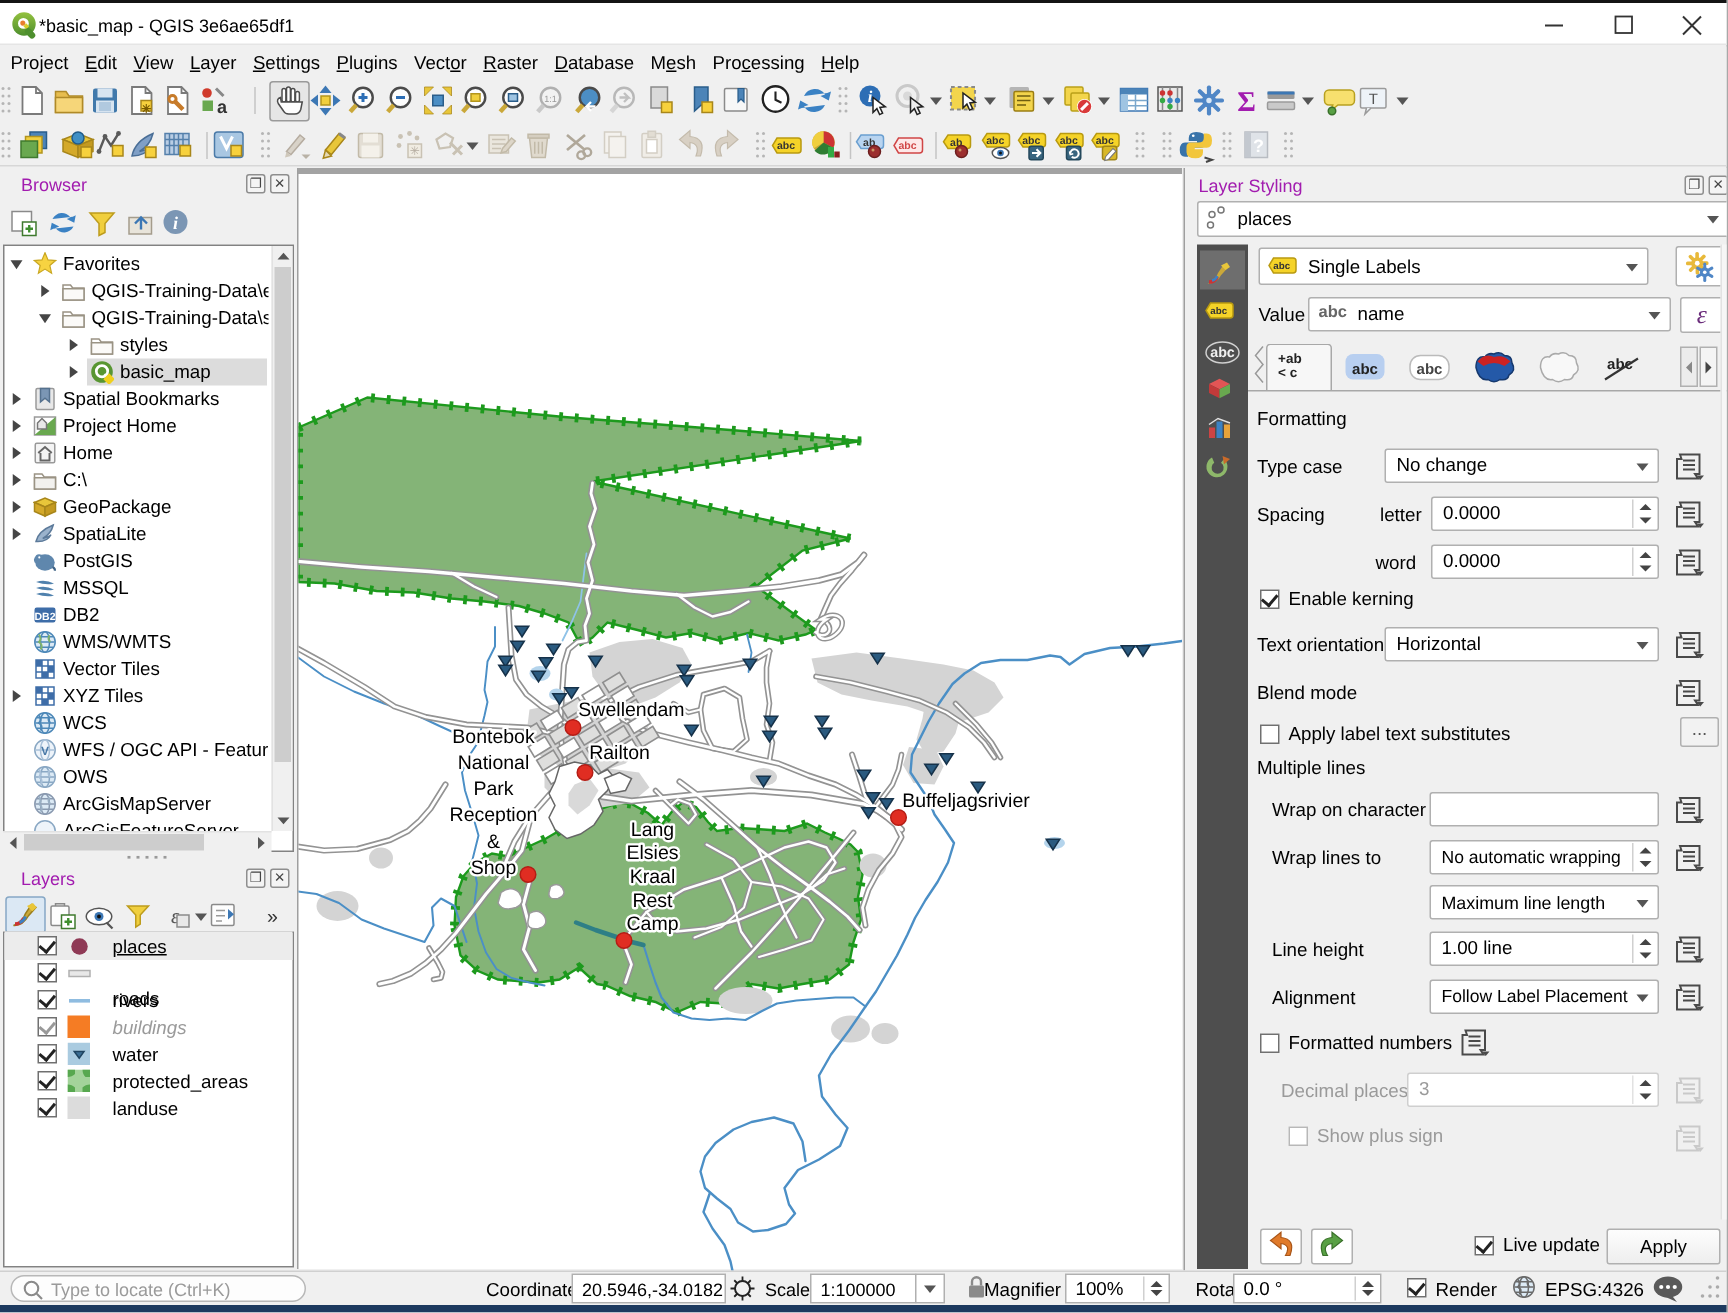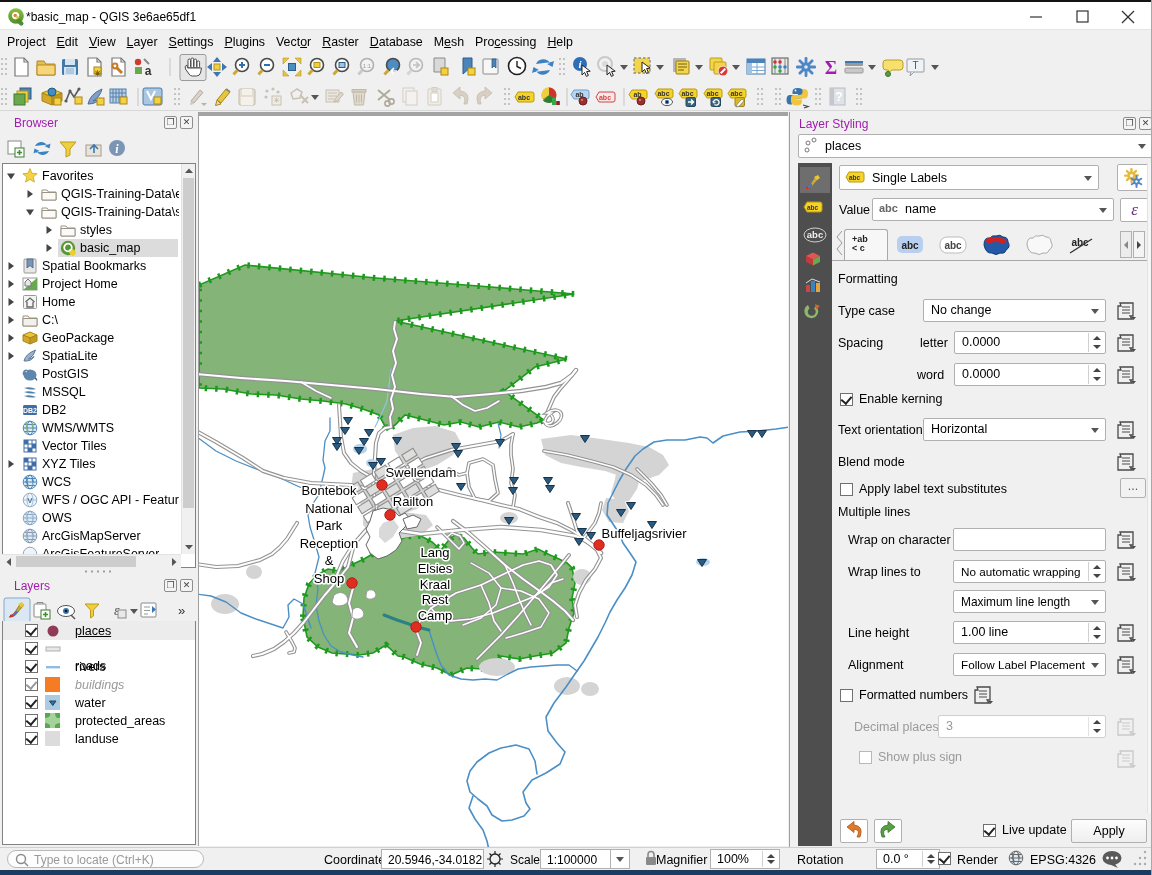--- a/index.html
+++ b/index.html
@@ -1285,21 +1285,21 @@
     </svg>
     <div class="lbl" style="left:656px;top:5px">Magnifier</div>
     <div class="combo" style="left:710px;top:1px;width:70px;height:20px;border-radius:0">
       <div class="abs" style="left:6px;top:2px">100%</div>
       <div class="spin-btns">
         <div class="up"></div>
         <div class="dn"></div>
       </div>
     </div>
     <div class="lbl" style="left:797px;top:5px">Rotation</div>
-    <div class="combo" style="left:876px;top:1px;width:64px;height:20px;border-radius:0">
+    <div class="combo" style="left:822px;top:1px;width:99px;height:20px;border-radius:0">
       <div class="abs" style="left:6px;top:2px">0.0 °</div>
       <div class="spin-btns">
         <div class="up"></div>
         <div class="dn"></div>
       </div>
     </div>
     <div class="chk on" style="left:938px;top:4px"></div>
     <div class="lbl" style="left:957px;top:5px">Render</div>
     <svg class="abs" style="left:1008px;top:2px" width="20" height="20">
       <circle cx="8" cy="8" r="6.8" fill="#dceaf5" stroke="#6a6a6a"></circle>

